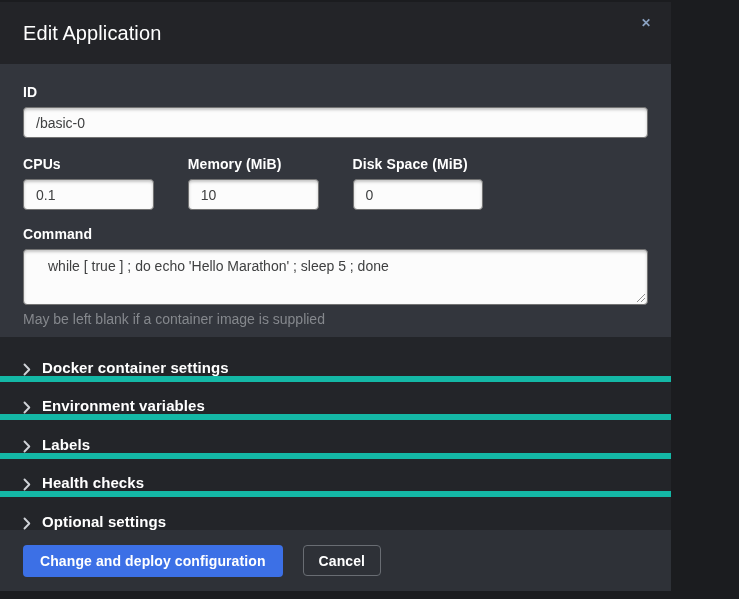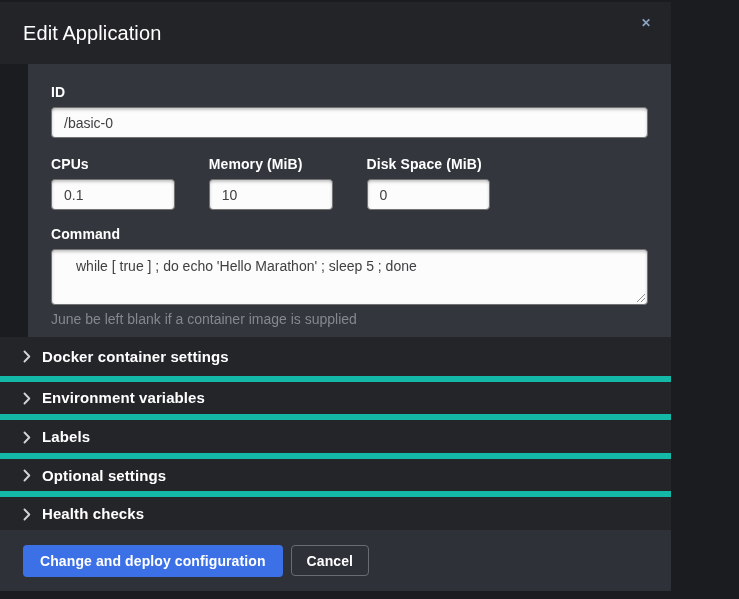--- a/index.html
+++ b/index.html
@@ -39,21 +39,20 @@
     cursor: pointer;
     background: none; border: none;
     line-height: 1;
   }
 
   
   .modal-body {
     flex: 1 1 auto;
     background: #33363d;
     padding: 20px 23px 10px 23px;
-    margin-left: 28px;
   }
   .field-label {
     display: block;
     color: #ffffff;
     font-size: 14px;
     font-weight: 700;
     margin-bottom: 7px;
     letter-spacing: 0.1px;
   }
   .text-input {
@@ -100,21 +99,21 @@
     font-size: 14px;
   }
 
   
   .sections {
     flex: 0 0 auto;
     background: #232529;
   }
   .section-row {
     height: 38.6px;
-    display: flex; align-items: center;
+    display: flex; align-items: flex-end;
     padding: 0 23px;
     cursor: pointer;
   }
   .section-row + .section-row { border-top: 6px solid #14b8a6; }
   .chev {
     display: inline-flex;
     margin-right: 11px;
     margin-top: 1px;
   }
   .section-label {
@@ -145,21 +144,21 @@
     background: #3c70e6;
     color: #ffffff;
     border: none;
     padding: 16px 17px;
   }
   .btn-default {
     background: transparent;
     color: #ffffff;
     border: 1px solid #696d73;
     padding: 0 15px;
-    margin-left: 8px;
+    margin-left: 20px;
   }
 </style>
 </head>
 <body>
 
 <div class="modal">
   <div class="top-strip"></div>
 
   <div class="modal-header">
     <span class="modal-title">Edit Application</span>
@@ -186,21 +185,21 @@
         <input class="text-input" type="text" value="0" style="">
       </div>
     </div>
 
     <div class="command-group">
       <label class="field-label">Command</label>
       <div class="textarea-wrap">
         <textarea class="text-input" style="">while [ true ] ; do echo 'Hello Marathon' ; sleep 5 ; done</textarea>
         <div class="resize-handle"></div>
       </div>
-      <div class="help-text">June be left blank if a container image is supplied</div>
+      <div class="help-text">May be left blank if a container image is supplied</div>
     </div>
   </div>
 
   <div class="sections">
     <div class="section-row">
       <span class="chev">
         <svg width="8" height="13" viewBox="0 0 8 13">
             <path d="M1.5 1.5 L6.3 6.5 L1.5 11.5" stroke="#d0d3d8" stroke-width="1.9" fill="none" stroke-linecap="round" stroke-linejoin="round"></path>
           </svg>
       </span>
@@ -221,29 +220,29 @@
           </svg>
       </span>
       <span class="section-label">Labels</span>
     </div>
     <div class="section-row">
       <span class="chev">
         <svg width="8" height="13" viewBox="0 0 8 13">
             <path d="M1.5 1.5 L6.3 6.5 L1.5 11.5" stroke="#d0d3d8" stroke-width="1.9" fill="none" stroke-linecap="round" stroke-linejoin="round"></path>
           </svg>
       </span>
+      <span class="section-label">Health checks</span>
+    </div>
+    <div class="section-row">
+      <span class="chev">
+        <svg width="8" height="13" viewBox="0 0 8 13">
+            <path d="M1.5 1.5 L6.3 6.5 L1.5 11.5" stroke="#d0d3d8" stroke-width="1.9" fill="none" stroke-linecap="round" stroke-linejoin="round"></path>
+          </svg>
+      </span>
       <span class="section-label">Optional settings</span>
-    </div>
-    <div class="section-row">
-      <span class="chev">
-        <svg width="8" height="13" viewBox="0 0 8 13">
-            <path d="M1.5 1.5 L6.3 6.5 L1.5 11.5" stroke="#d0d3d8" stroke-width="1.9" fill="none" stroke-linecap="round" stroke-linejoin="round"></path>
-          </svg>
-      </span>
-      <span class="section-label">Health checks</span>
     </div>
   </div>
 
   <div class="modal-footer">
     <button class="btn btn-primary">Change and deploy configuration</button>
     <button class="btn btn-default">Cancel</button>
   </div>
 
   <div class="bottom-strip"></div>
 </div>

